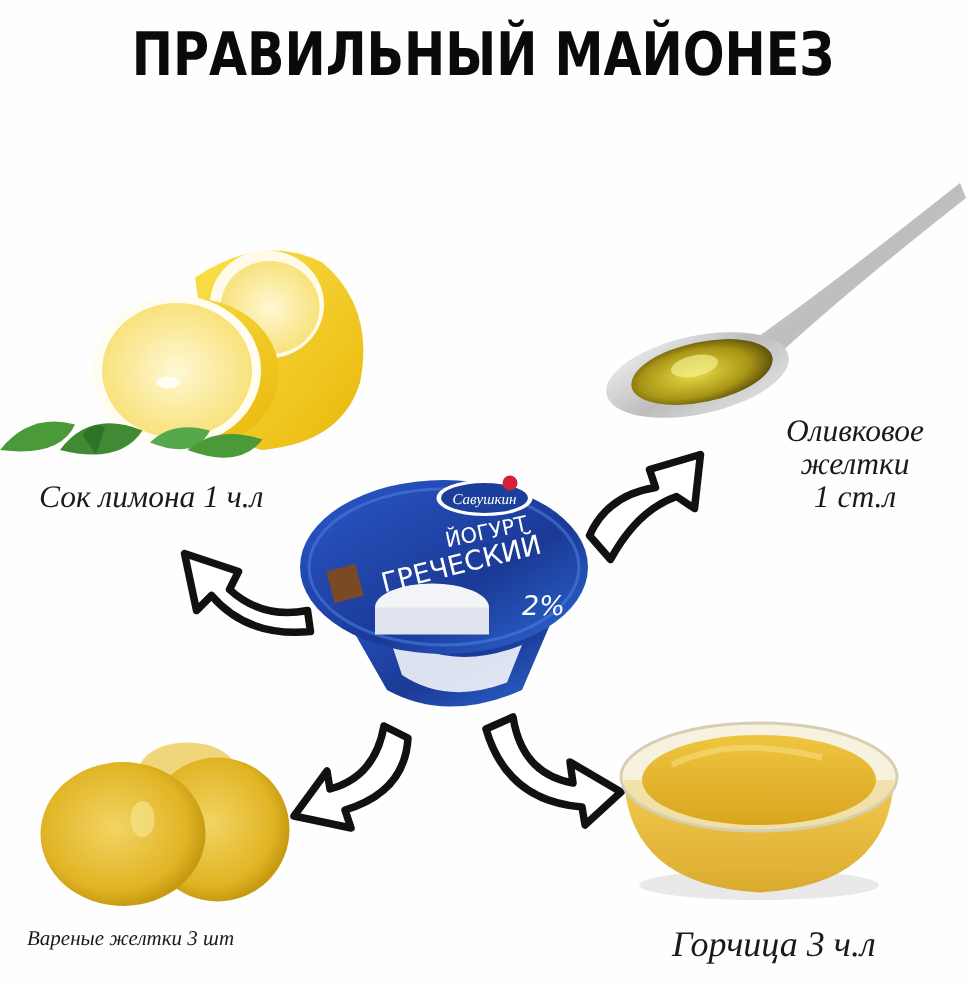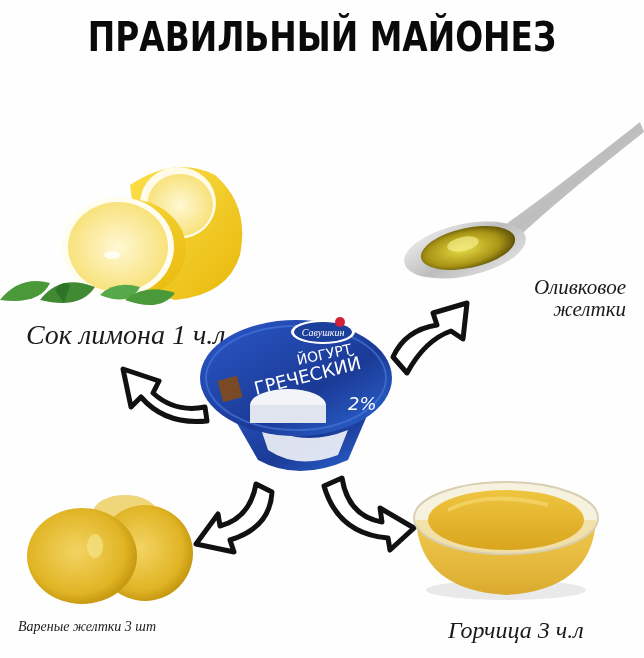--- a/index.html
+++ b/index.html
@@ -7,24 +7,24 @@
   body { position: relative; font-family: "Liberation Serif", serif; }
 
   .title {
     position: absolute; left: 0; top: 14px; width: 644px; text-align: center;
     font-family: "DejaVu Sans", sans-serif; font-weight: bold; font-size: 40px;
     letter-spacing: 0px; color: #0a0a0a; transform: scaleX(0.82); transform-origin: center;
   }
 
   .label {
     position: absolute; font-family: "Liberation Serif", serif; font-style: italic;
-    color: #1a1a1a; font-size: 28px; line-height: 1.05;
+    color: #1a1a1a; font-size: 21px; line-height: 1.05;
   }
   .label-lemon { left: 26px; top: 320px; }
-  .label-oil { left: 486px; top: 276px; width: 140px; text-align: right; font-size: 21px; }
+  .label-oil { left: 500px; top: 276px; width: 140px; text-align: center; font-size: 21px; }
   .label-yolks { left: 18px; top: 620px; font-size: 14px; }
   .label-mustard { left: 448px; top: 618px; font-size: 24px; }
 
   .pic { position: absolute; }
   .arrow { position: absolute; }
 </style>
 </head>
 <body>
 
 <div class="title">ПРАВИЛЬНЫЙ МАЙОНЕЗ</div>
@@ -74,20 +74,21 @@
     </radialGradient>
   </defs>
   <path d="M95 125 Q140 95 245 12 L249 22 Q150 100 110 140 Z" fill="url(#steel)"></path>
   <ellipse cx="70" cy="140" rx="62" ry="26" fill="url(#steel)" transform="rotate(-12 70 140)"></ellipse>
   <ellipse cx="73" cy="138" rx="48" ry="20" fill="url(#oil)" transform="rotate(-12 73 138)"></ellipse>
   <ellipse cx="68" cy="134" rx="16" ry="7" fill="#f3ee8c" opacity="0.7" transform="rotate(-12 68 134)"></ellipse>
 </svg>
 <div class="label label-oil">
   <div>Оливковое</div>
   <div>желтки</div>
+  <div>1 ст.л</div>
 </div>
 
 <svg class="pic" style="left:198px;top:310px" width="196" height="168" viewBox="0 0 196 168">
   <defs>
     <linearGradient id="cupBlue" x1="0" y1="0" x2="1" y2="1">
       <stop offset="0%" stop-color="#2a58c8"></stop>
       <stop offset="60%" stop-color="#1b3a96"></stop>
       <stop offset="100%" stop-color="#2e6ad6"></stop>
     </linearGradient>
   </defs>

